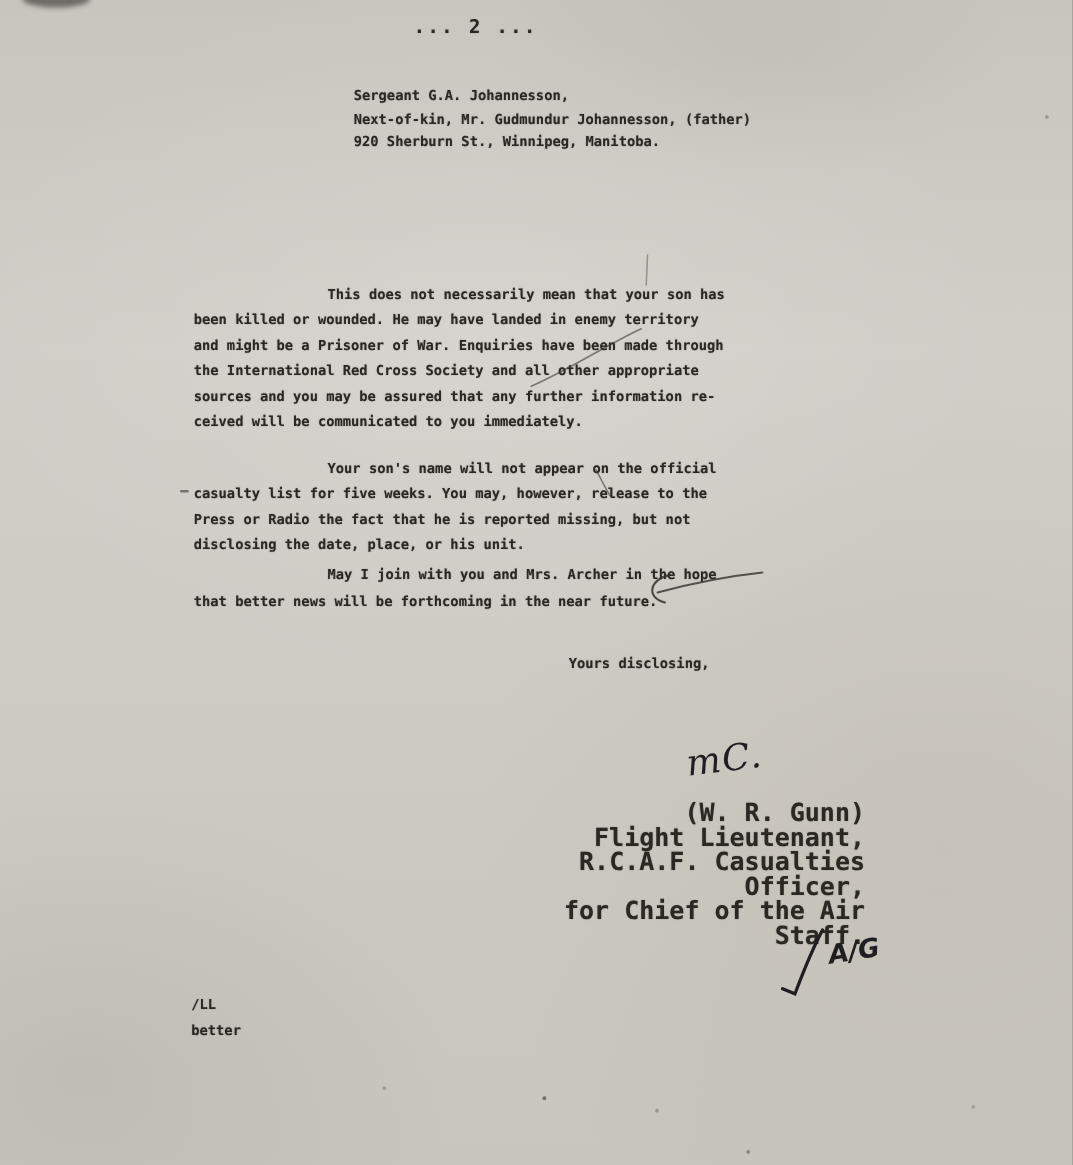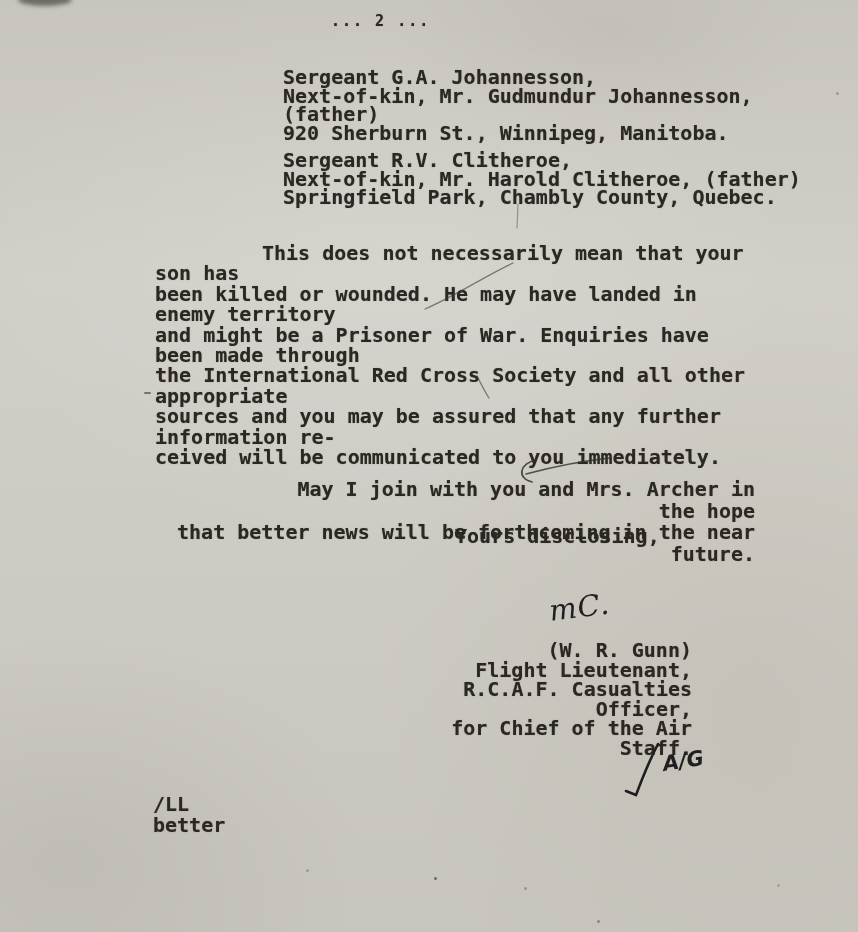--- a/index.html
+++ b/index.html
@@ -17,42 +17,42 @@
       radial-gradient(ellipse 600px 420px at 45% 28%, rgba(255,255,255,0.12), transparent 70%),
       radial-gradient(ellipse 520px 520px at 88% 72%, rgba(150,135,110,0.10), transparent 72%),
       radial-gradient(ellipse 420px 320px at 8% 92%, rgba(110,105,95,0.10), transparent 70%),
       radial-gradient(ellipse 300px 160px at 70% 4%, rgba(120,112,100,0.08), transparent 70%),
       linear-gradient(180deg, rgba(120,115,105,0.08), rgba(255,255,255,0.05) 30%, rgba(112,108,100,0.07) 100%);
     font-family: "DejaVu Sans Mono", "Liberation Mono", monospace;
   }
   .typed {
     position: absolute;
     font-weight: 700;
-    font-size: 20px;
+    font-size: 11px;
     color: #2b2823;
     text-shadow: 0 0 1px rgba(43,40,36,0.45);
     white-space: pre-line;
   }
   .pagenum {
     left: 331px; top: 12px;
     letter-spacing: 2px;
     font-size: 15px;
   }
   .addr { line-height: 18.6px; }
   .addr1 { left: 283px; top: 68px; }
   .addr2 { left: 283px; top: 151px; }
   .para {
     left: 155px;
     width: 600px;
     line-height: 20.4px;
     text-indent: 107px;
   }
-  .p1 { top: 226px; margin-top: 17px; }
+  .p1 { top: 226px; }
   .p2 { top: 365px; }
-  .p3 { top: 479px; line-height: 21.5px; text-align: right; }
+  .p3 { top: 449px; line-height: 21.5px; }
   .closing { left: 455px; top: 524px; }
   .sigblock {
     left: 400px; top: 641px;
     width: 292px;
     text-align: right;
     font-size: 20px;
     line-height: 19.6px;
   }
   .footer-ref { left: 153px; top: 794px; line-height: 20.5px; }
 
@@ -95,31 +95,32 @@
 <body>
 
 <div class="page">
 
   <div class="typed pagenum">... 2 ...</div>
 
   <div class="typed addr addr1">Sergeant G.A. Johannesson,
 Next-of-kin, Mr. Gudmundur Johannesson, (father)
 920 Sherburn St., Winnipeg, Manitoba.</div>
 
-  <div class="typed addr addr2">Sergeant R.V. Clitheroe,
-Next-of-kin, Mr. Harold Clitheroe, (father)
-Springfield Park, Chambly County, Quebec.</div>
 
   <div class="typed para p1">This does not necessarily mean that your son has
 been killed or wounded.  He may have landed in enemy territory
 and might be a Prisoner of War.  Enquiries have been made through
 the International Red Cross Society and all other appropriate
 sources and you may be assured that any further information re-
 ceived will be communicated to you immediately.</div>
 
+  <div class="typed para p2">Your son's name will not appear on the official
+casualty list for five weeks.  You may, however, release to the
+Press or Radio the fact that he is reported missing, but not
+disclosing the date, place, or his unit.</div>
 
   <div class="typed para p3">May I join with you and Mrs. Archer in the hope
 that better news will be forthcoming in the near future.</div>
 
   <div class="typed closing">Yours disclosing,</div>
 
   <div class="handwriting sig-initials">mC.</div>
 
   <div class="typed sigblock">(W. R. Gunn)
 Flight Lieutenant,

